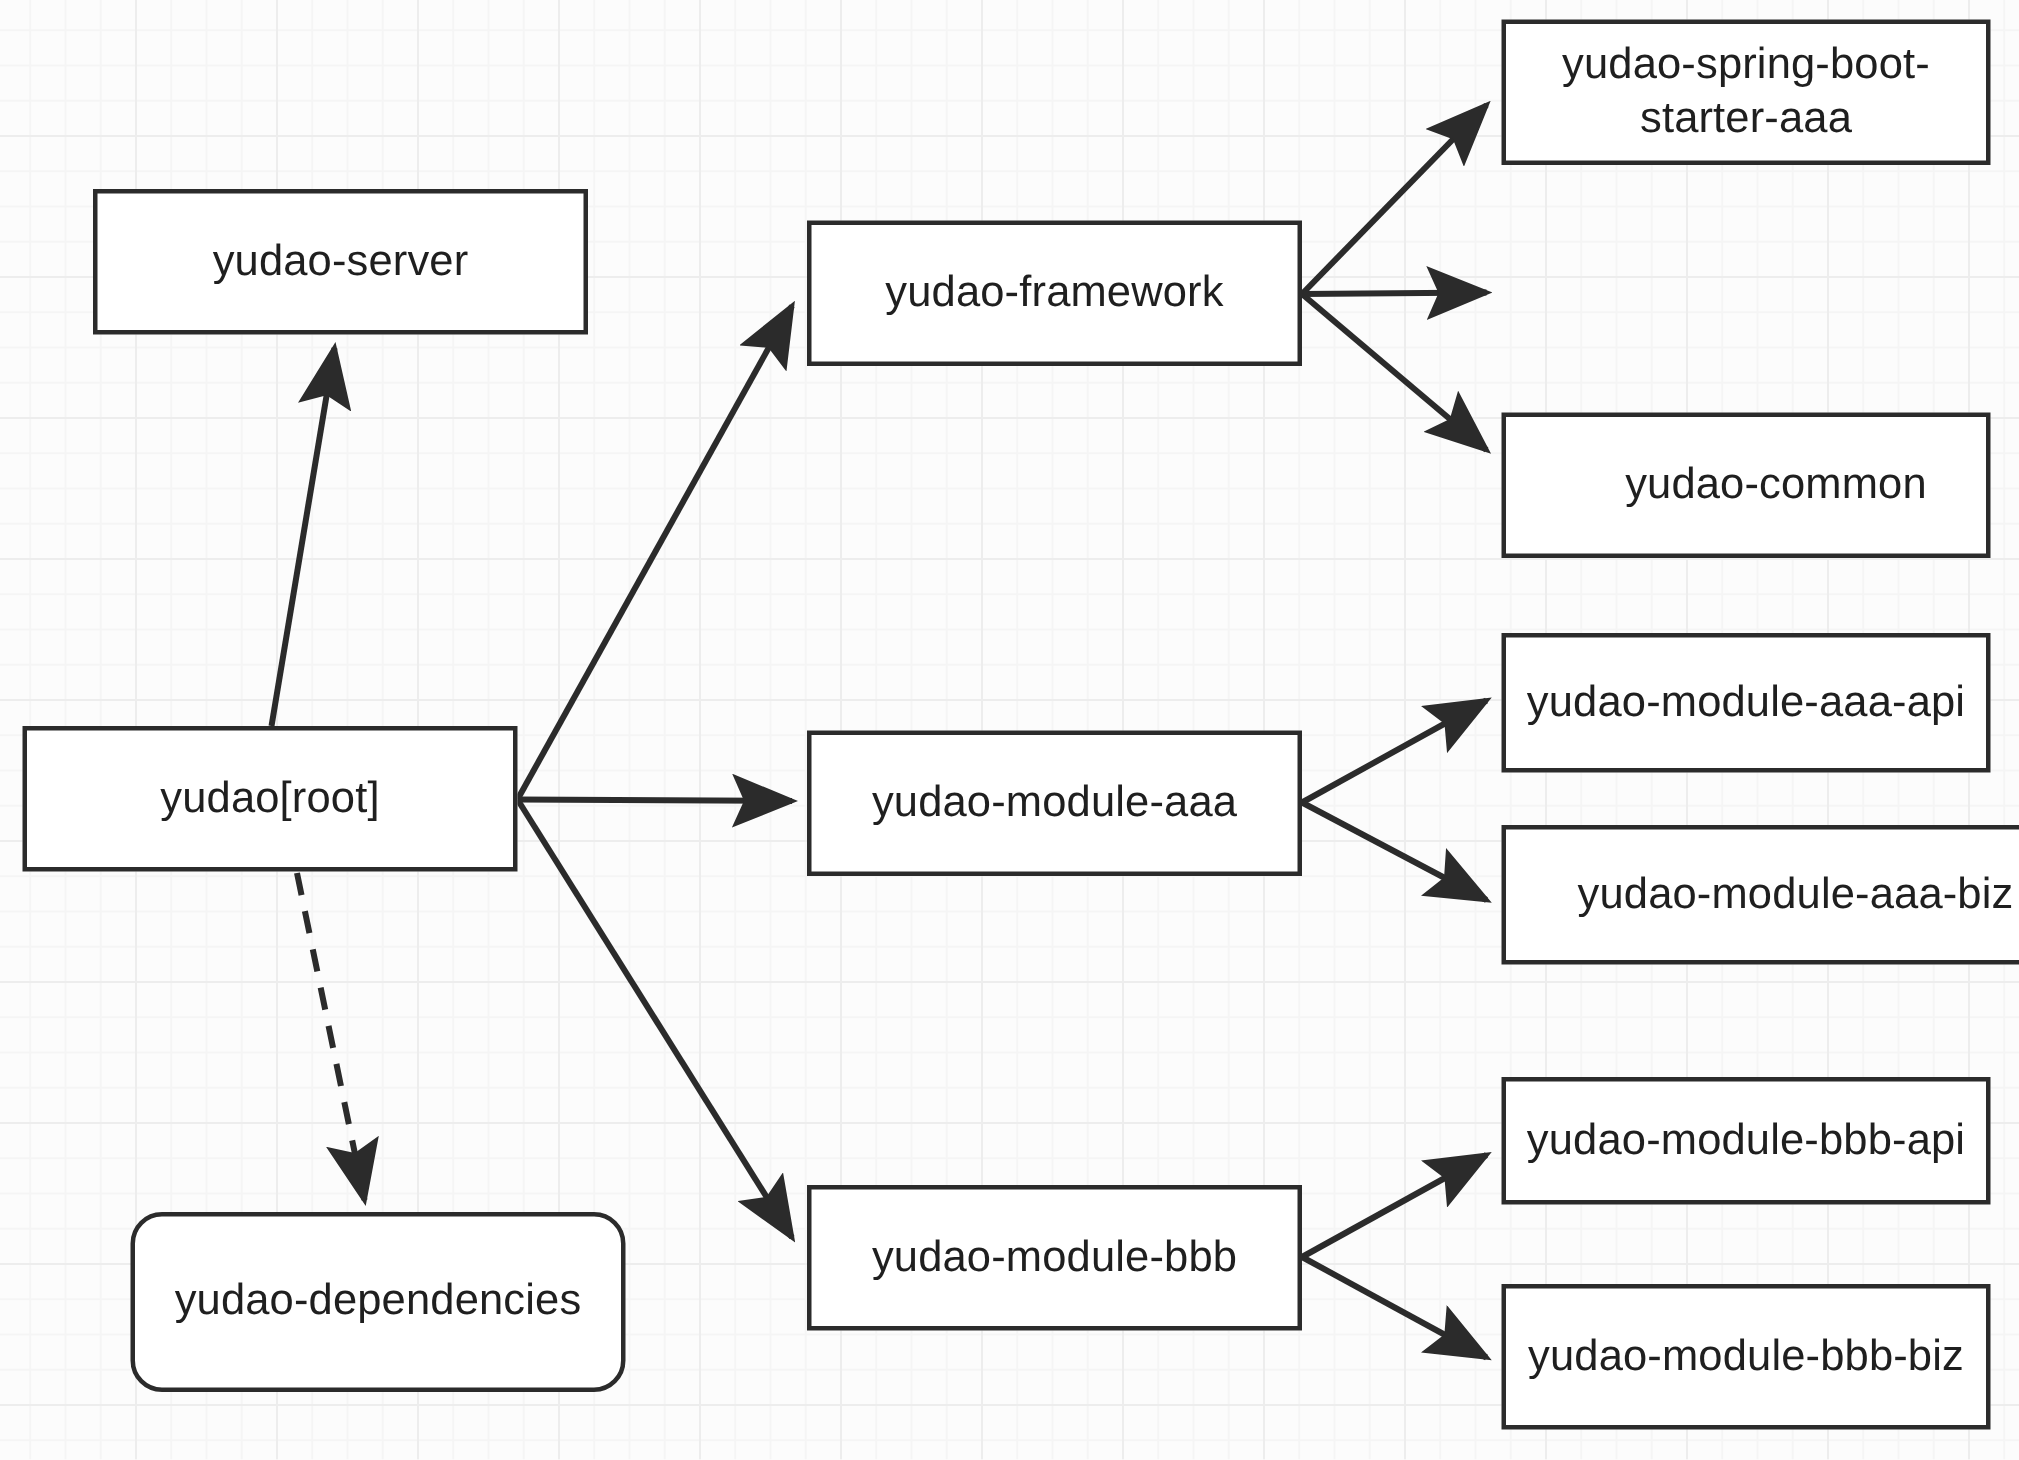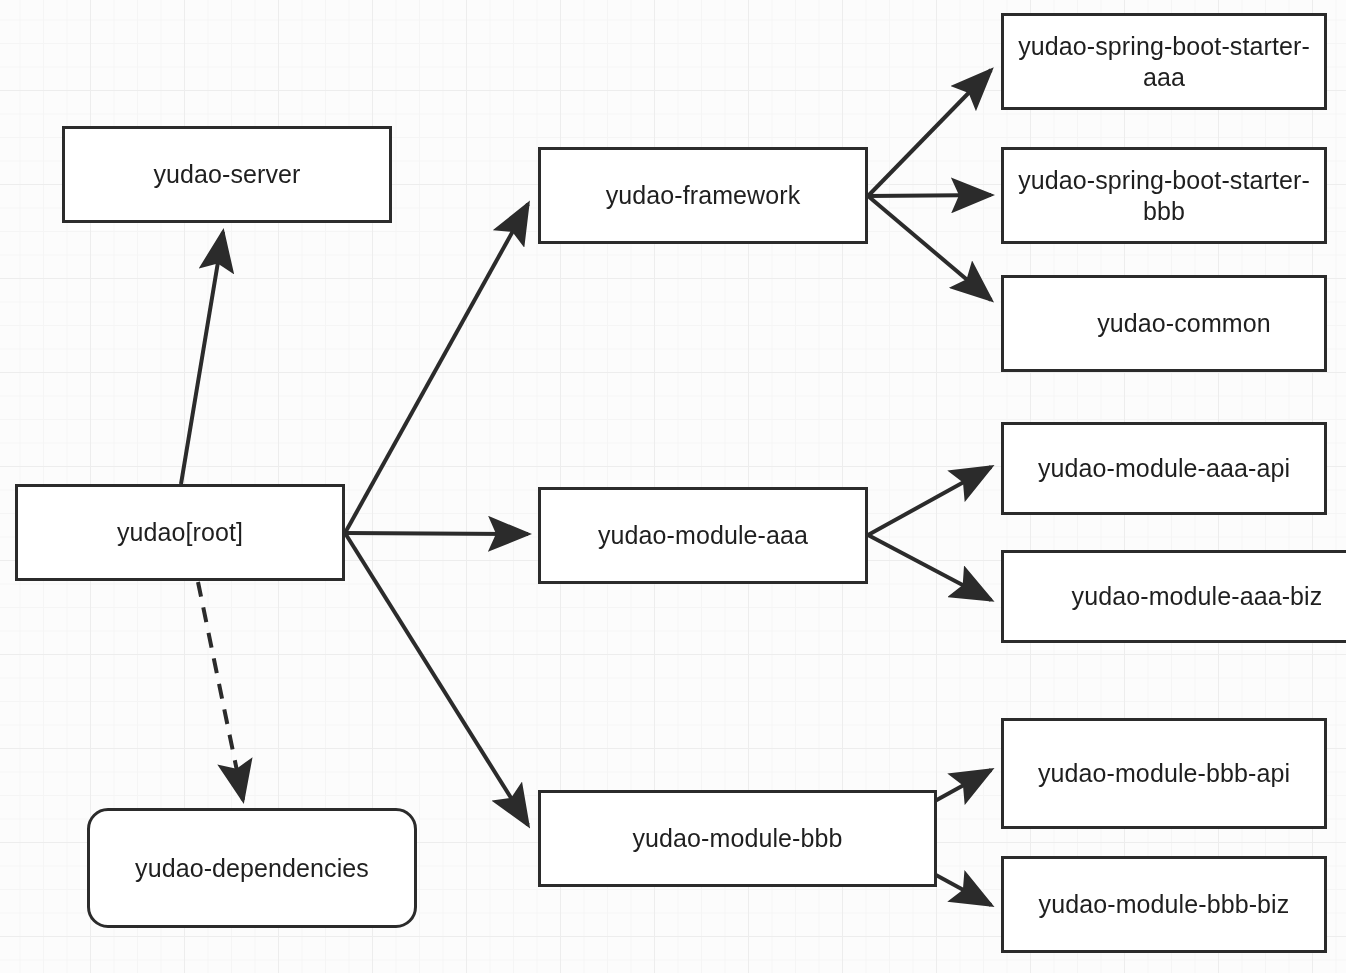--- a/index.html
+++ b/index.html
@@ -33,21 +33,21 @@
   .node{
     position:absolute;
     box-sizing:border-box;
     background:#ffffff;
     border:3px solid #2b2b2b;
     display:flex;
     align-items:center;
     justify-content:center;
     text-align:center;
     color:#1f1f1f;
-    font-size:25px;
+    font-size:29px;
     line-height:1.22;
     letter-spacing:0.1px;
     padding:2px 8px;
   }
   .node .label{
     display:block;
     width:100%;
   }
 </style>
 </head>
@@ -95,38 +95,35 @@
   </div>
   <div class="node" style="left: 87px; top: 808px; width: 330px; height: 120px; border-radius: 21px;">
     <span class="label">yudao-dependencies</span>
   </div>
   <div class="node" style="left: 538px; top: 487px; width: 330px; height: 97px;">
     <span class="label">yudao-module-aaa</span>
   </div>
   <div class="node" style="left: 538px; top: 147px; width: 330px; height: 97px;">
     <span class="label">yudao-framework</span>
   </div>
-  <div class="node" style="left: 538px; top: 790px; width: 399px; height: 97px;">
+  <div class="node" style="left: 538px; top: 790px; width: 330px; height: 97px;">
     <span class="label">yudao-module-bbb</span>
   </div>
   <div class="node" style="left: 1001px; top: 13px; width: 326px; height: 97px;">
     <span class="label">yudao-spring-boot-starter-aaa</span>
-  </div>
-  <div class="node" style="left: 1001px; top: 147px; width: 326px; height: 97px;">
-    <span class="label">yudao-spring-boot-starter-bbb</span>
   </div>
   <div class="node" style="left: 1001px; top: 275px; width: 326px; height: 97px; padding-left: 48px;">
     <span class="label">yudao-common</span>
   </div>
   <div class="node" style="left: 1001px; top: 422px; width: 326px; height: 93px;">
     <span class="label">yudao-module-aaa-api</span>
   </div>
   <div class="node" style="left: 1001px; top: 550px; width: 392px; height: 93px;">
     <span class="label">yudao-module-aaa-biz</span>
   </div>
-  <div class="node" style="left: 1001px; top: 718px; width: 326px; height: 111px;">
+  <div class="node" style="left: 1001px; top: 718px; width: 326px; height: 85px;">
     <span class="label">yudao-module-bbb-api</span>
   </div>
   <div class="node" style="left: 1001px; top: 856px; width: 326px; height: 97px;">
     <span class="label">yudao-module-bbb-biz</span>
   </div>
 
 </div>
 
 </body></html>

